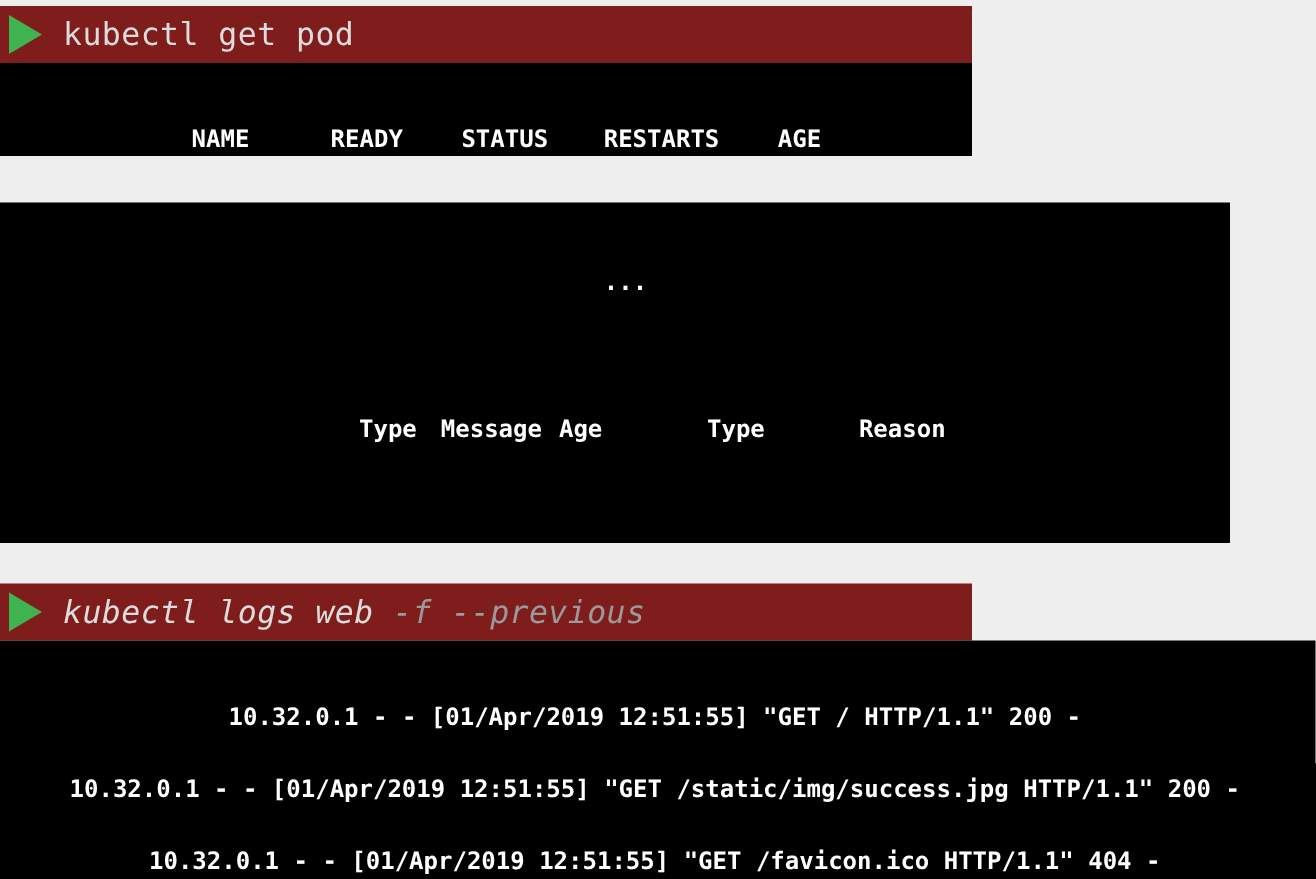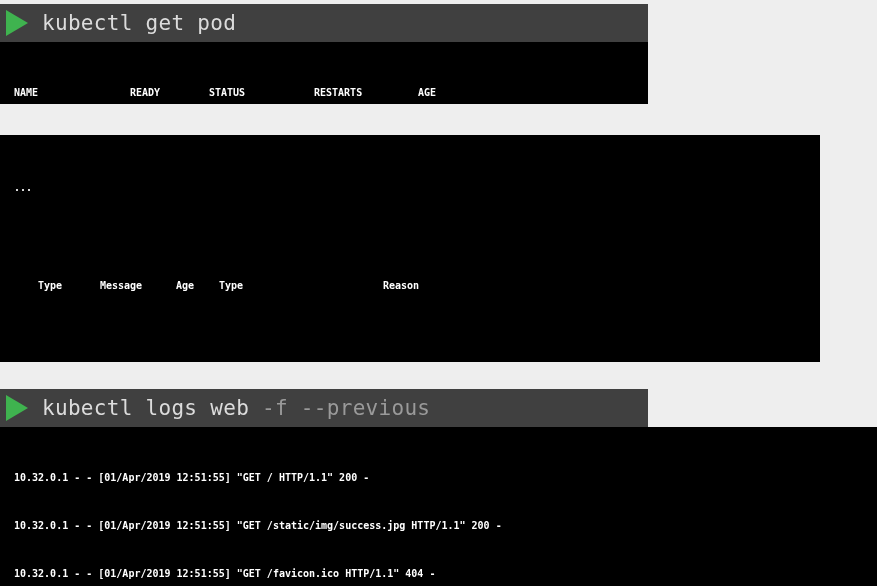--- a/index.html
+++ b/index.html
@@ -7,21 +7,21 @@
     width:877px;height:586px;
     background:#eeeeee;
     font-family:"DejaVu Sans Mono","Liberation Mono",monospace;
     overflow:hidden;
   }
   .page{position:relative;width:877px;height:586px;}
 
   
   .card{position:absolute;}
   .cmdbar{
-    background:#404040;
+    background:#7f1d1d;
     height:38px;
     display:flex;align-items:center;
     box-sizing:border-box;
     padding-left:6px;
   }
   .play{
     width:0;height:0;
     border-left:22px solid #3fb34f;
     border-top:13px solid transparent;
     border-bottom:13px solid transparent;
@@ -32,27 +32,28 @@
     color:#dcdcdc;
     font-size:21px;
     letter-spacing:0.3px;
     white-space:pre;
     font-family:"DejaVu Sans Mono","Liberation Mono",monospace;
   }
   .cmdflag{color:#9a9a9a;}
   .body{
     background:#000000;
     color:#ffffff;
-    font-size:10px;
+    font-size:16px;
     line-height:16px;
     font-weight:bold;
     box-sizing:border-box;
     font-family:"DejaVu Sans Mono","Liberation Mono",monospace;
     white-space:pre;
     overflow:hidden;
+    text-align:center;
   }
 
   
   #panel-get{left:0;top:4px;width:648px;}
   #panel-get .body{height:62px;padding:11px 0 0 14px;}
   .row1{display:block;}
   .c-name{display:inline-block;width:116px;}
   .c-ready{display:inline-block;width:79px;}
   .c-status{display:inline-block;width:105px;}
   .c-restarts{display:inline-block;width:104px;}
@@ -65,21 +66,21 @@
   .ellipsis{display:block;height:16px;}
   .spacer{display:block;height:18px;}
   .ev-type{display:inline-block;width:62px;}
   .ev-reason{display:inline-block;width:76px;}
   .ev-age{display:inline-block;width:43px;}
   .ev-from{display:inline-block;width:164px;}
   .ev-indent{display:inline-block;width:24px;}
 
   
   #panel-logs{left:0;top:389px;width:877px;}
-  #panel-logs .cmdbar{width:648px;}
+  #panel-logs .cmdbar{width:648px;font-style:italic;}
   #panel-logs .body{height:159px;padding:11px 18px 0 14px;width:877px;}
   .logline{display:block;}
 </style>
 </head>
 <body>
 
 <div class="page">
 
   <div class="card" id="panel-get">
     <div class="cmdbar">

